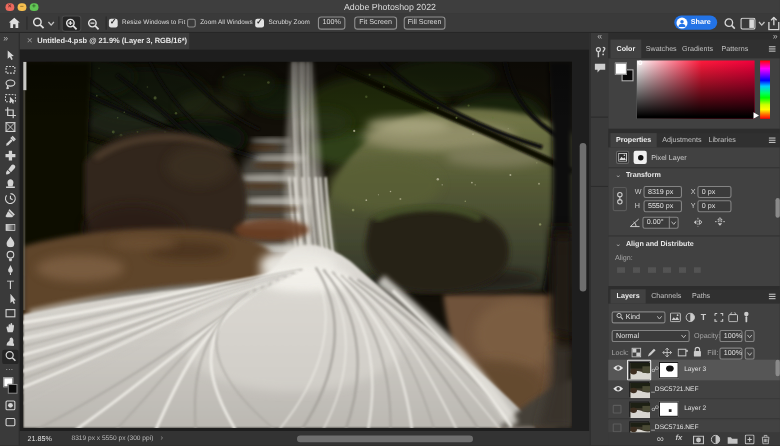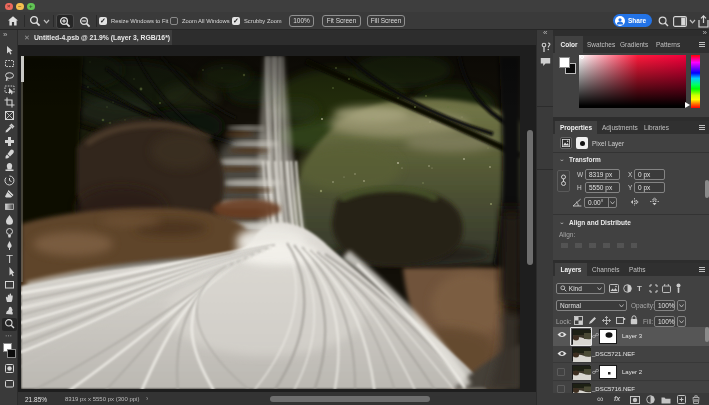--- a/index.html
+++ b/index.html
@@ -39,20 +39,21 @@
 .hdr{font-weight:bold;color:#e8e8e8;font-size:6.5px;}
 .chev{position:absolute;font-size:7px;color:#bbb;transform:scaleY(0.8);}
 </style></head>
 <body>
 <div id="app">
 
 <div id="titlebar" class="abs">
   <div class="abs tl" style="left:5px;background:#ed6a5e;">×</div>
   <div class="abs tl" style="left:16px;background:#f5bf4f;">–</div>
   <div class="abs tl" style="left:27px;background:#61c454;">+</div>
+  <div class="t abs">Adobe Photoshop 2022</div>
 </div>
 
 <div id="opts" class="abs">
   <svg class="abs" style="left:7px;top:3px" width="12" height="12" viewBox="0 0 12 12">
         <path d="M6 1.2 L11 5.5 L9.6 5.5 L9.6 10.5 L7.1 10.5 L7.1 7 L4.9 7 L4.9 10.5 L2.4 10.5 L2.4 5.5 L1 5.5 Z" fill="#e0e0e0"></path>
       </svg>
   <div class="vsep abs" style="left:24px"></div>
   <svg class="abs" style="left:29px;top:3px" width="12" height="12" viewBox="0 0 12 12">
         <circle cx="5" cy="5" r="3.4" fill="none" stroke="#e0e0e0" stroke-width="1.3"></circle>
         <line x1="7.6" y1="7.6" x2="10.6" y2="10.6" stroke="#e0e0e0" stroke-width="1.6"></line>

